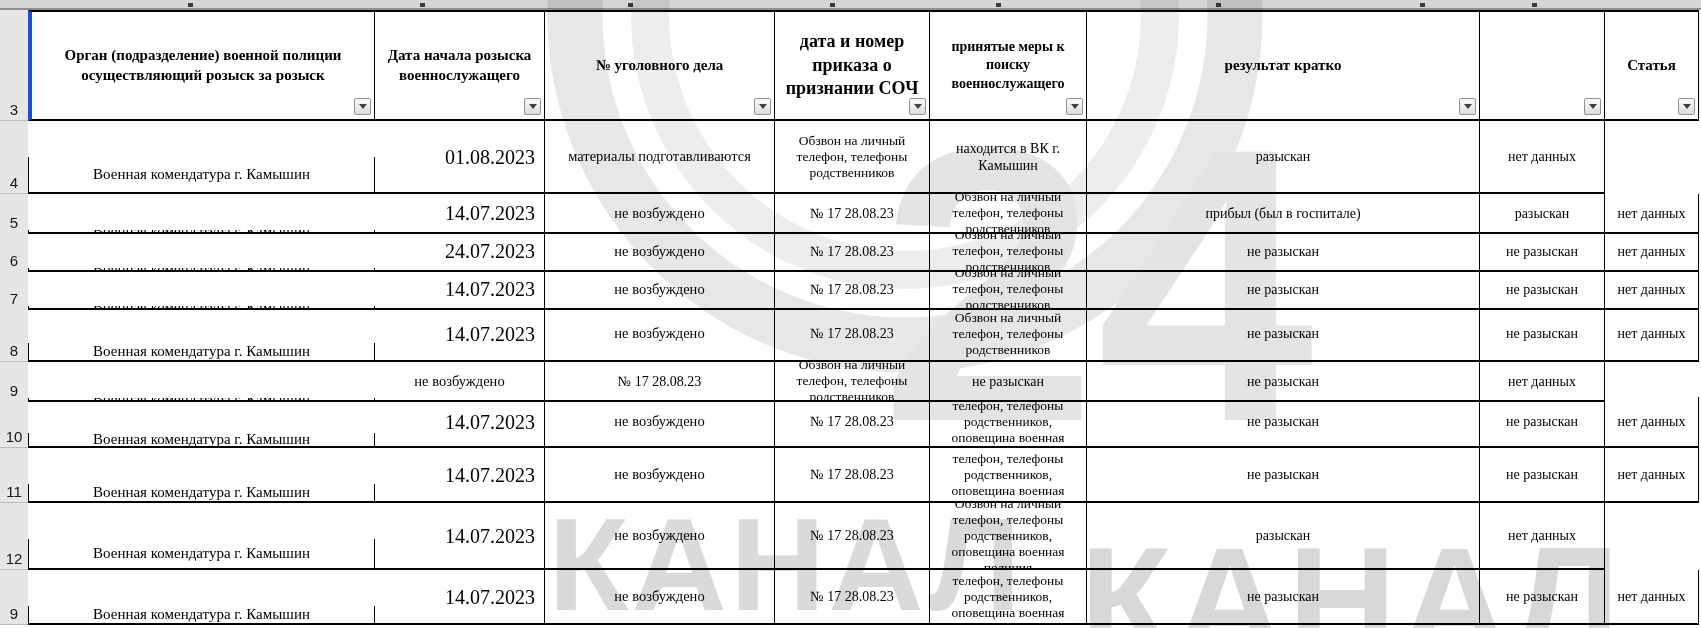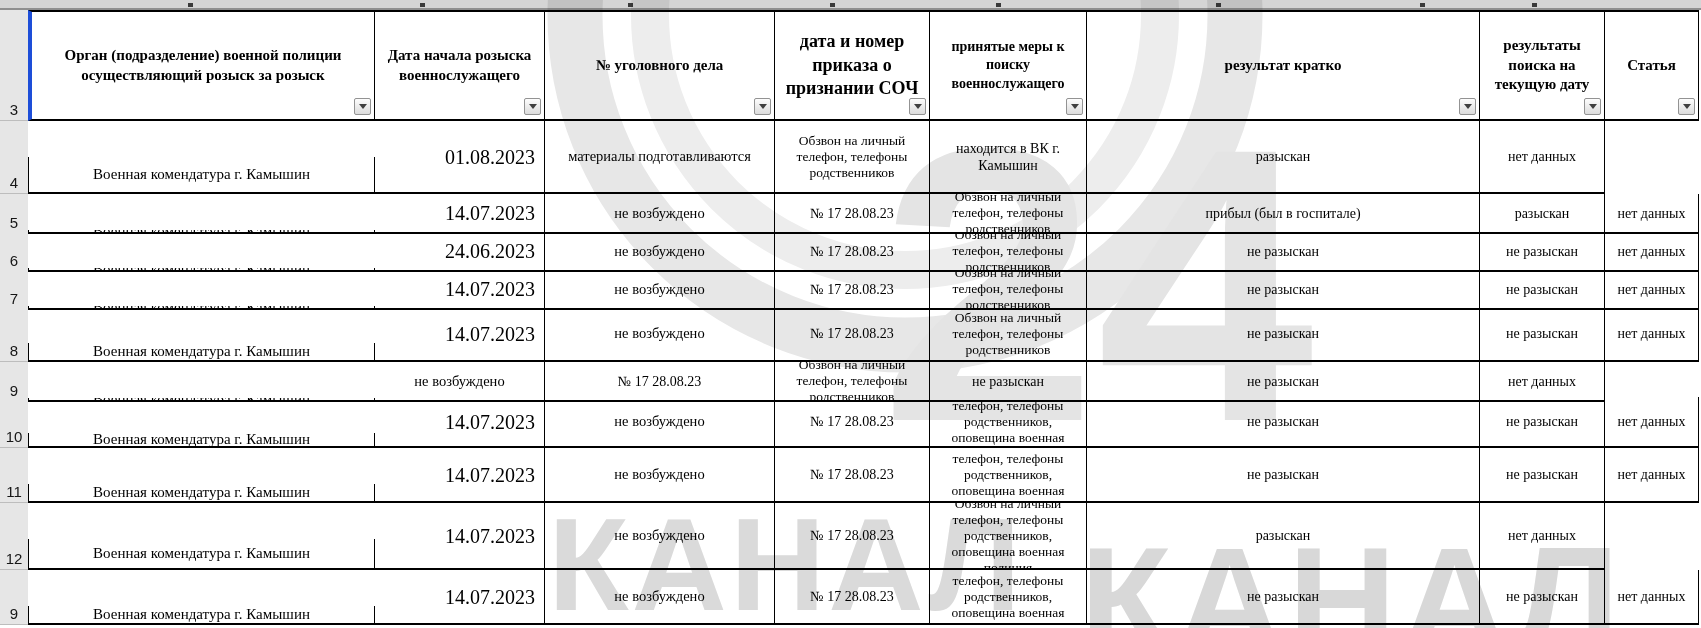--- a/index.html
+++ b/index.html
@@ -101,23 +101,20 @@
             <span class="tri"></span>
           </button>
       </div>
       <div class="hcell">
         <span class="hlabel">результат кратко</span>
         <button class="filter-btn">
             <span class="tri"></span>
           </button>
       </div>
       <div class="hcell">
-        <span class="hlabel">результаты
-поиска на
-текущую дату</span>
         <button class="filter-btn">
             <span class="tri"></span>
           </button>
       </div>
       <div class="hcell">
         <span class="hlabel">Статья</span>
         <button class="filter-btn">
             <span class="tri"></span>
           </button>
       </div>
@@ -141,21 +138,21 @@
           <div class="cell c-case">не возбуждено</div>
           <div class="cell c-order">№ 17 28.08.23</div>
           <div class="cell c-measures">Обзвон на личный телефон, телефоны родственников</div>
           <div class="cell c-brief">прибыл (был в госпитале)</div>
           <div class="cell c-current">разыскан</div>
           <div class="cell c-article">нет данных</div>
         </div>
         <div class="trow" style="height: 38px;">
           <div class="gut">6</div>
           <div class="cell c-org first">Военная комендатура г. Камышин</div>
-          <div class="cell c-date">24.06.2023</div>
+          <div class="cell c-date">24.07.2023</div>
           <div class="cell c-case">не возбуждено</div>
           <div class="cell c-order">№ 17 28.08.23</div>
           <div class="cell c-measures">Обзвон на личный телефон, телефоны родственников</div>
           <div class="cell c-brief">не разыскан</div>
           <div class="cell c-current">не разыскан</div>
           <div class="cell c-article">нет данных</div>
         </div>
         <div class="trow" style="height: 37px;">
           <div class="gut">7</div>
           <div class="cell c-org first">Военная комендатура г. Камышин</div>

